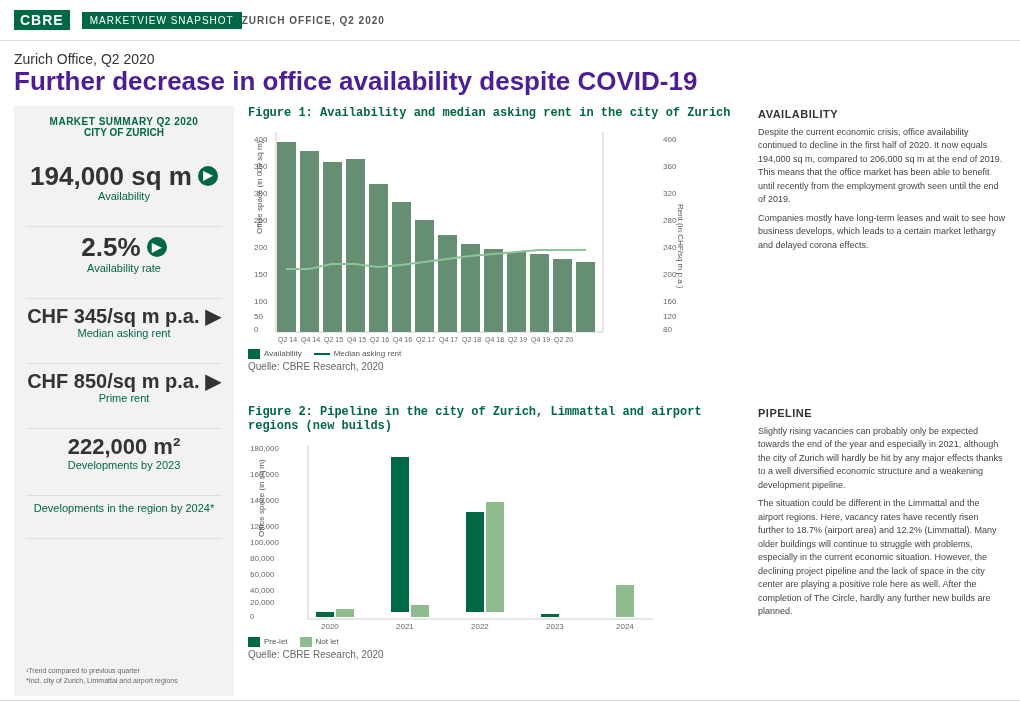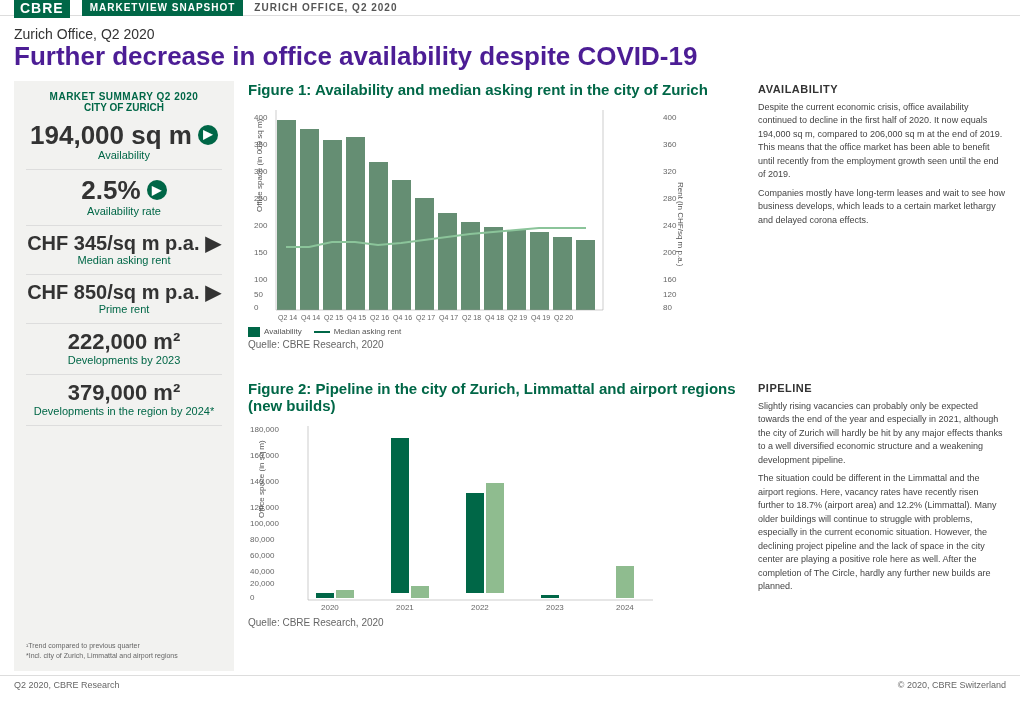--- a/index.html
+++ b/index.html
@@ -13,39 +13,39 @@
       color: #333;
     }
 
     
     .header {
       display: flex;
       align-items: center;
       background: #fff;
       padding: 6px 14px;
       border-bottom: 1px solid #ddd;
-      height: 16px;
+      height: 41px;
     }
     .cbre-logo {
       background: #006747;
       color: #fff;
       font-weight: 900;
       font-size: 14px;
       padding: 2px 6px;
       letter-spacing: 1px;
       margin-right: 12px;
     }
     .header-tag {
       background: #006747;
       color: #fff;
-      font-weight: 700;
+      font-weight: 400;
       font-size: 10px;
       padding: 3px 8px;
       letter-spacing: 1px;
-      margin-right: 11px;
+      margin-right: 0;
     }
     .header-subtitle {
       font-size: 10px;
       font-weight: 600;
       color: #555;
       letter-spacing: 1px;
     }
 
     
     .title-section {
@@ -86,26 +86,26 @@
       font-weight: 700;
       font-size: 10px;
       color: #006747;
       letter-spacing: 0.5px;
     }
     .market-summary-loc {
       text-align: center;
       font-weight: 700;
       font-size: 10px;
       color: #006747;
-      margin-bottom: 8px;
+      margin-bottom: 24px;
     }
     .stat-block {
       text-align: center;
       margin-bottom: 6px;
-      padding-bottom: 8px;
+      padding-bottom: 24px;
       border-bottom: 1px solid #ddd;
     }
     .stat-block:last-of-type { border-bottom: none; }
     .stat-value {
       font-size: 26px;
       font-weight: 700;
       color: #333;
       line-height: 1.1;
       display: flex;
       align-items: center;
@@ -151,24 +151,25 @@
       flex: 1;
       display: flex;
       flex-direction: column;
       gap: 8px;
     }
     .chart-container {
       flex: 1;
       position: relative;
     }
     .chart-title {
-      font-size: 15px;
+      font-size: 12px;
       color: #006747;
       font-weight: 600;
       margin-bottom: 4px;
+      font-family: Liberation Mono, monospace;
     }
     .chart-area {
       width: 100%;
       background: #fff;
       border: none;
     }
     .chart-source {
       font-size: 10px;
       color: #666;
       margin-top: 2px;
@@ -301,23 +302,20 @@
     </div>
 
     <div class="stat-block">
       <div class="stat-value" style="font-size:22px;">
         <span>222,000 m²</span>
       </div>
       <div class="stat-label">Developments by 2023</div>
     </div>
 
     <div class="stat-block">
-      <div class="stat-value" style="font-size:22px;">
-        <span>379,000 m²</span>
-      </div>
       <div class="stat-label">Developments in the region by 2024*</div>
     </div>
 
     <div class="footnotes">
       <div>¹Trend compared to previous quarter</div>
       <div>*Incl. city of Zurich, Limmattal and airport regions</div>
     </div>
   </div>
 
   <div class="charts-panel">
@@ -430,20 +428,30 @@
 
         <text x="73" y="192" class="axis-label">2020</text>
         <text x="148" y="192" class="axis-label">2021</text>
         <text x="223" y="192" class="axis-label">2022</text>
         <text x="298" y="192" class="axis-label">2023</text>
         <text x="368" y="192" class="axis-label">2024</text>
 
         <line x1="60" y1="182" x2="405" y2="182" stroke="#999" stroke-width="0.5"></line>
         <line x1="60" y1="8" x2="60" y2="182" stroke="#999" stroke-width="0.5"></line>
       </svg>
+      <div class="chart-legend">
+        <div class="legend-item">
+          <div class="legend-bar"></div>
+          <span>Pre-let</span>
+        </div>
+        <div class="legend-item">
+          <div class="legend-bar-light"></div>
+          <span>Not let</span>
+        </div>
+      </div>
       <div class="chart-source">Quelle: CBRE Research, 2020</div>
     </div>
 
   </div>
 
   <div class="right-panel">
 
     <div class="section-block">
       <div class="section-heading">AVAILABILITY</div>
       <div class="section-text">Despite the current economic crisis, office availability continued to decline in the first half of 2020. It now equals 194,000 sq m, compared to 206,000 sq m at the end of 2019. This means that the office market has been able to benefit until recently from the employment growth seen until the end of 2019.</div>

